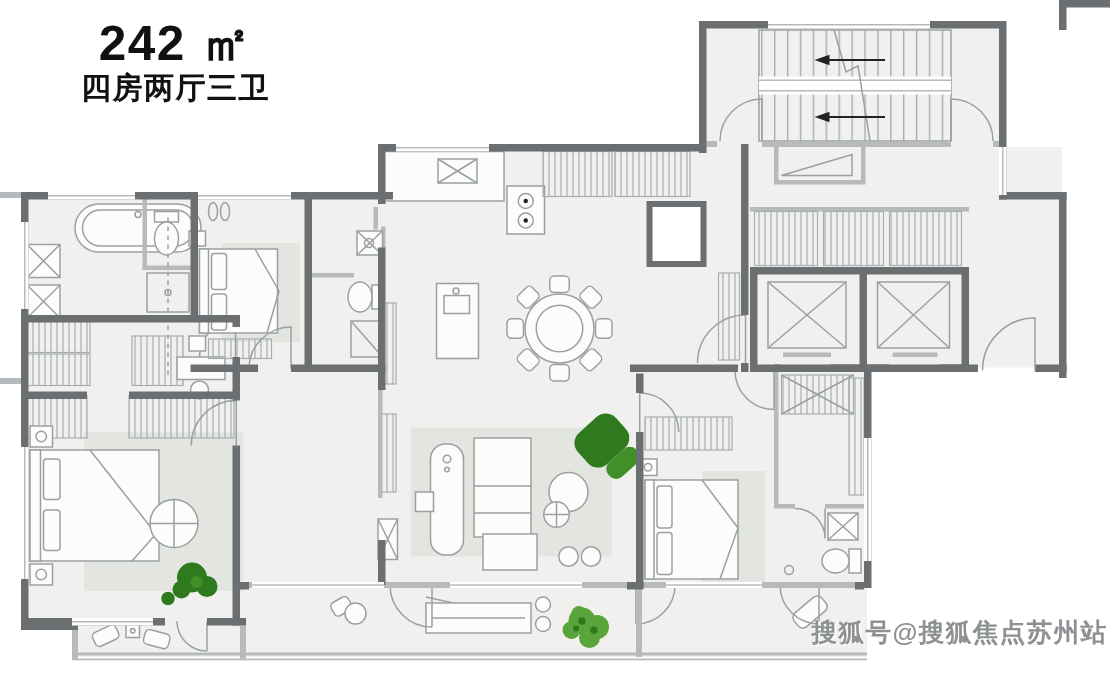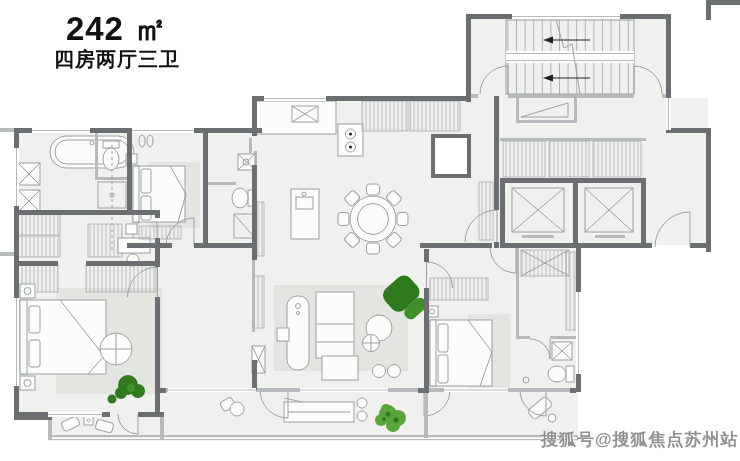--- a/index.html
+++ b/index.html
@@ -10,21 +10,21 @@
     --title-color:#111111; --watermark-color:#8e9193;
   }
   html,body{margin:0;padding:0;background:var(--background);}
   .stage{position:relative;width:740px;height:461px;background:var(--background);
          overflow:hidden;font-family:"Liberation Sans", sans-serif;}
   .plan-svg{position:absolute;left:0;top:0;}
   .title{position:absolute;left:22px;top:10px;width:190px;text-align:center;
          color:var(--title-color);font-weight:bold;line-height:1.15;}
   .title-area{font-size:33px;letter-spacing:1px;}
   .title-rooms{font-size:20px;letter-spacing:1px;}
-  .watermark{position:absolute;left:541px;top:428px;font-size:17px;font-weight:bold;
+  .watermark{position:absolute;left:541px;top:410px;font-size:17px;font-weight:bold;
          color:var(--watermark-color);letter-spacing:1px;white-space:nowrap;
          text-shadow:1px 1px 0 #ffffff;}
   
   .wd{fill:var(--wall-dark);} .wl{fill:var(--wall-light);}
   .flr{fill:var(--floor);} .rug{fill:var(--rug);}
   .fur{fill:var(--furniture-fill);stroke:var(--furniture-stroke);stroke-width:1;}
   .ln{fill:none;stroke:var(--furniture-stroke);stroke-width:1;}
   .lnd{fill:none;stroke:var(--furniture-stroke);stroke-width:1;stroke-dasharray:3 3;}
   .hat{fill:url(#hatch);stroke:var(--hatch-line);stroke-width:0.8;}
   .win{fill:#ffffff;} .winl{fill:var(--wall-light);}

